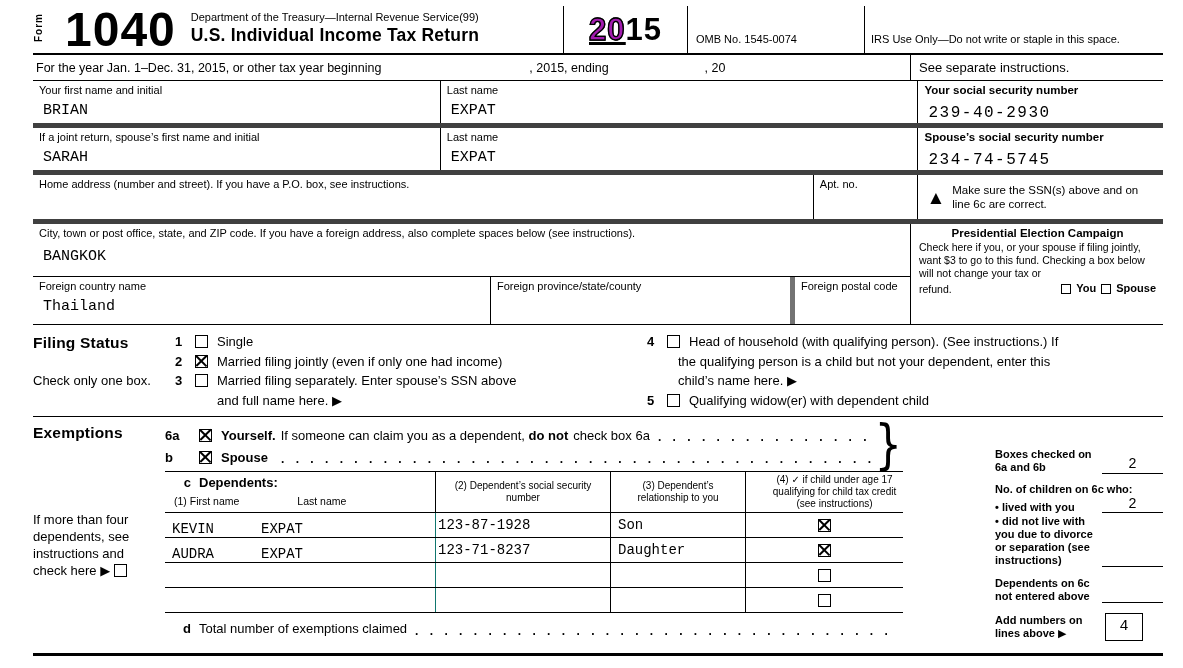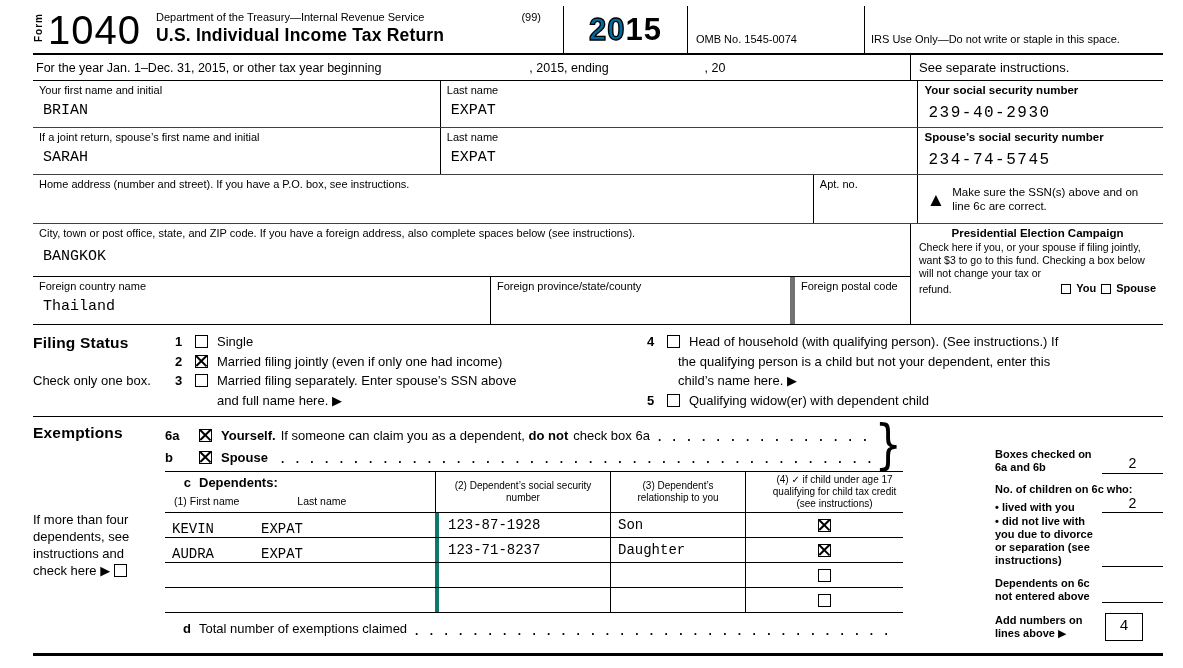--- a/index.html
+++ b/index.html
@@ -10,41 +10,41 @@
     font-family:"Liberation Sans","DejaVu Sans",sans-serif;
     color:#000; -webkit-font-smoothing:antialiased;
   }
   .form { width:1130px; margin:6px 20px 0 33px; }
 
   
   .hdr { display:flex; height:49px; border-bottom:2.5px solid #000; }
   .hdr-left { width:530px; display:flex; align-items:flex-start; }
   .form-vert { writing-mode:vertical-rl; transform:rotate(180deg); font-size:10px; font-weight:bold;
                letter-spacing:1px; padding:2px 0 0 1px; height:46px; text-align:center; }
-  .form-num { font-size:40px; font-weight:normal; letter-spacing:1px; line-height:48px; margin-left:3px; }
+  .form-num { font-size:48px; font-weight:bold; letter-spacing:1px; line-height:48px; margin-left:20px; }
   .hdr-titles { flex:1; padding:5px 0 0 15px; }
-  .agency-row { display:flex; justify-content:space-between; font-size:11px; padding-right:22px; }
+  .agency-row { display:flex; font-size:11px; padding-right:22px; }
   .form-title { font-size:17.5px; font-weight:bold; margin-top:2px; letter-spacing:.2px; }
   .hdr-year { width:125px; border-left:1px solid #000; border-right:1px solid #000;
               display:flex; align-items:center; justify-content:center;
               font-size:31px; font-weight:bold; letter-spacing:1px; }
-  .yr-outline { color:#0369a1; -webkit-text-stroke:1.3px #000; text-shadow:0 0 1px #000; }
+  .yr-outline { color:#a21caf; -webkit-text-stroke:1.3px #000; text-shadow:0 0 1px #000;text-decoration:underline; }
   .hdr-omb { width:177px; border-right:1px solid #000; font-size:11px;
              display:flex; align-items:flex-end; padding:0 0 8px 8px; white-space:nowrap; }
   .hdr-irs { flex:1; font-size:11px; display:flex; align-items:flex-end; padding:0 0 8px 6px; white-space:nowrap; }
 
   
   .yearline { display:flex; height:26px; border-bottom:1px solid #000; font-size:12.5px; }
   .yl-left { width:877px; display:flex; align-items:center; padding-left:3px; }
   .yl-blank-1 { width:148px; height:16px; }
   .yl-blank-2 { width:96px; height:16px; }
   .yl-right { flex:1; border-left:1px solid #000; display:flex; align-items:center; padding-left:8px; font-size:13px; }
 
   
-  .cellrow { display:flex; border-bottom:1px solid #404040;gap:17px; }
+  .cellrow { display:flex; border-bottom:5px solid #404040;gap:17px; }
   .namerow { height:47px; }
   .cell { padding:3px 4px 2px 6px; }
   .lbl { font-size:11px; line-height:1.2; }
   .val { font-family:"Liberation Mono","DejaVu Sans Mono",monospace; font-size:15px; padding:5px 0 0 4px; }
   .c-first { width:402px; }
   .c-last  { width:475px; border-left:1px solid #000; }
   .c-ssn   { width:253px; border-left:1px solid #000; }
   .c-ssn .lbl { font-weight:bold; font-size:11.5px; }
   .c-ssn .val { font-size:16px; letter-spacing:1.5px; padding-top:6px; }
 
@@ -118,21 +118,21 @@
   .dh-bottom .h1b { margin-left:58px; }
   .dh-c { border-left:1px solid #000; display:flex; align-items:center; justify-content:center;
           text-align:center; font-size:10px; line-height:1.22; padding:1px 6px; }
   .dh-ssn { width:175px; } .dh-rel { width:135px; } .dh-chk { width:158px;padding-left:26px; }
 
   .dep-row { display:flex; height:25px; border-bottom:1px solid #000;
              font-family:"Liberation Mono","DejaVu Sans Mono",monospace; font-size:14px; }
   .dr-names { width:270px; display:flex; align-items:flex-end; }
   .dr-first { width:96px; padding-left:7px; }
   .dr-last { flex:1; }
-  .dr-ssn { width:175px; border-left:4px solid #0f766e; display:flex; align-items:center; padding-left:9px; }
+  .dr-ssn { width:175px; border-left:1px solid #0f766e; display:flex; align-items:center; padding-left:2px; }
   .dr-rel { width:135px; border-left:1px solid #000; display:flex; align-items:center; padding-left:7px; }
   .dr-chk { width:158px; border-left:1px solid #000; display:flex; align-items:center; justify-content:center; }
 
   .row6d { display:flex; align-items:center; height:31px; font-size:13px; }
   .row6d .num { width:26px; text-align:right; font-weight:bold; margin-right:8px; }
   .row6d .leader { margin-right:12px; }
 
   .ex-right { flex:1; padding:2px 0 0 92px; }
   .exr-item { display:flex; align-items:flex-end; font-size:11px; font-weight:bold; line-height:1.18; }
   .exr-label { width:104px; flex:none; }

